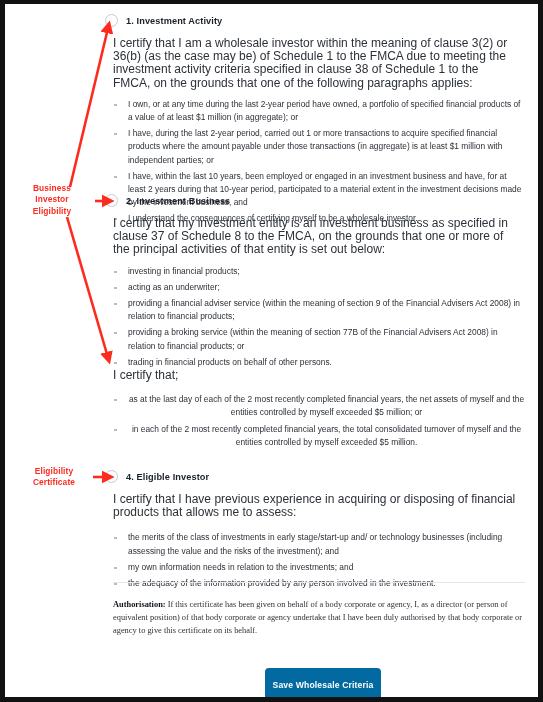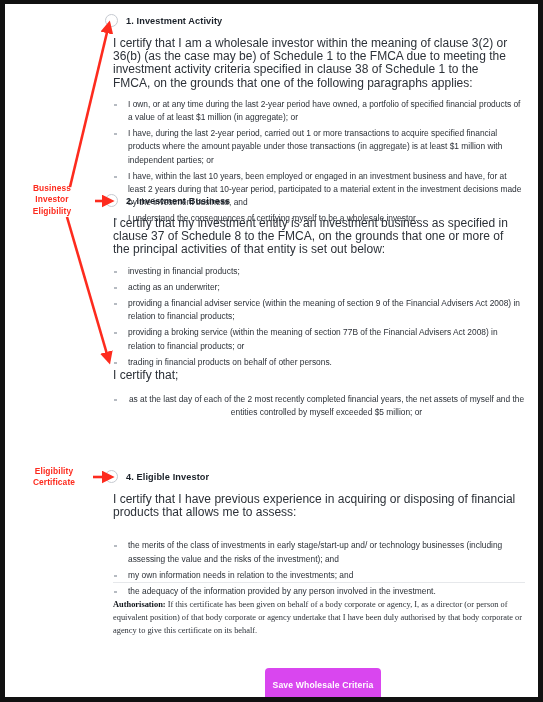--- a/index.html
+++ b/index.html
@@ -104,21 +104,21 @@
     font-family: Liberation Serif, serif;
   }
   .auth b { color: #10151b; }
 
   #save-btn {
     position: absolute;
     left: 160px;
     top: 664px;
     width: 116px;
     height: 33px;
-    background: #d946ef;
+    background: #0369a1;
     border: none;
     border-radius: 4px;
     color: #ffffff;
     font-family: "Liberation Sans", sans-serif;
     font-size: 8.6px;
     font-weight: bold;
     letter-spacing: .15px;
     cursor: pointer;
   }
 
@@ -174,30 +174,31 @@
         <li>providing a financial adviser service (within the meaning of section 9 of the Financial Advisers Act 2008) in relation to financial products;</li>
         <li>providing a broking service (within the meaning of section 77B of the Financial Advisers Act 2008) in relation to financial products; or</li>
         <li>trading in financial products on behalf of other persons.</li>
       </ul>
     </div>
 
     <div class="opt-block" style="top:355px;">
       <p class="para" style="margin-top:10px; padding:0 8px;">I certify that;</p>
       <ul class="bl" style="margin-top:11px;text-align:center;">
         <li>as at the last day of each of the 2 most recently completed financial years, the net assets of myself and the entities controlled by myself exceeded $5 million; or</li>
+        <li>in each of the 2 most recently completed financial years, the total consolidated turnover of myself and the entities controlled by myself exceeded $5 million.</li>
       </ul>
     </div>
 
     <div class="opt-block" style="top:466px;">
       <div class="opt-head">
         <span class="radio"></span>
         <span class="opt-title">4. Eligible Investor</span>
       </div>
       <p class="para" style="margin-top:10px; padding:0 8px;">I certify that I have previous experience in acquiring or disposing of financial products that allows me to assess:</p>
-      <ul class="bl" style="margin-top:20px;">
+      <ul class="bl" style="margin-top:12px;">
         <li>the merits of the class of investments in early stage/start-up and/ or technology businesses (including assessing the value and the risks of the investment); and</li>
         <li>my own information needs in relation to the investments; and</li>
         <li>the adequacy of the information provided by any person involved in the investment.</li>
       </ul>
     </div>
 
     <hr class="sep" style="top:578px;">
 
     <div class="auth" style="top:594px;">
       <b>Authorisation:</b><span> If this certificate has been given on behalf of a body corporate or agency, I, as a director (or person of equivalent position) of that body corporate or agency undertake that I have been duly authorised by that body corporate or agency to give this certificate on its behalf.</span>

